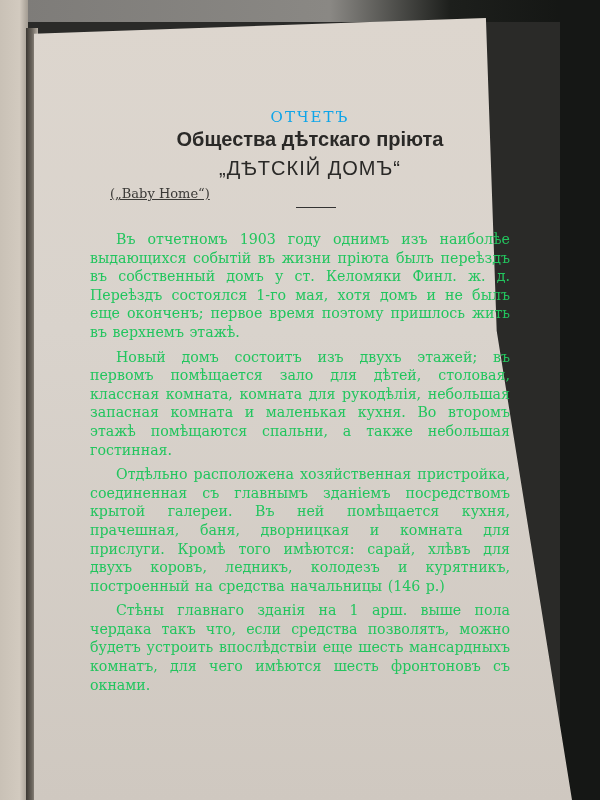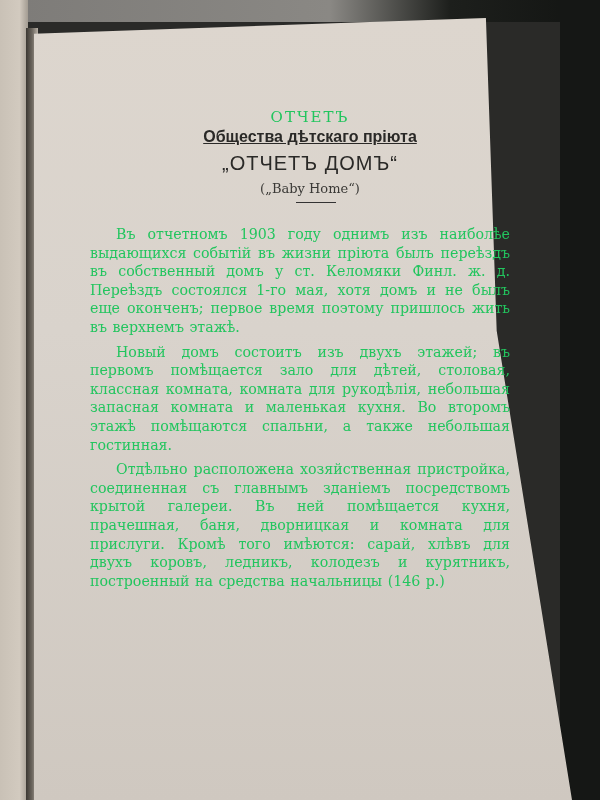--- a/index.html
+++ b/index.html
@@ -29,37 +29,37 @@
       position: absolute; left: 34px; top: 18px; width: 538px; height: 782px;
       background: linear-gradient(180deg, #ddd6ce 0%, #d9d3cc 40%, #cfc8c0 100%);
       clip-path: polygon(0 2%, 84% 0, 86% 40%, 100% 100%, 0 100%);
     }
     .content {
       position: absolute; left: 90px; top: 108px; width: 420px;
       color: #2b2a28;
     }
     .heading-small {
       text-align: center; font-size: 15px; letter-spacing: 2px;
-      font-family: "DejaVu Serif", serif; color: #22c55e;
+      font-family: "DejaVu Serif", serif; color: #0ea5e9;
       margin: 0 0 2px 20px;
     }
     .heading-society {
-      text-align: center; font-size: 16px; font-weight: bold;
+      text-align: center; font-size: 20px; font-weight: bold;
       font-family: "Liberation Sans", sans-serif; color: #2a2927;
       margin: 0 0 6px 20px;
-      text-decoration: underline;
     }
     .heading-name {
       text-align: center; font-size: 20px; letter-spacing: 1px;
       font-family: "Liberation Sans", sans-serif; color: #2a2927;
       margin: 0 0 6px 20px;
     }
     .heading-en {
-      text-align: center; font-size: 13px; color: #3a3936;
+      text-align: left; font-size: 13px; color: #3a3936;
       margin: 0 0 6px 20px;
+      text-decoration: underline;
     }
     .rule {
       width: 40px; height: 1px; background: #333; margin: 0 auto 22px 206px;
     }
     .para {
       font-size: 14.2px; line-height: 18.6px; text-align: justify;
       text-indent: 26px; margin: 0 0 6px 0;
       font-family: "DejaVu Serif", serif; color: #22c55e;
       word-spacing: 1px;
     }
@@ -69,20 +69,21 @@
 
 <div class="top-bg"></div>
 <div class="right-bg"></div>
 <div class="left-page"></div>
 <div class="gutter"></div>
 <div class="page"></div>
 
 <div class="content">
   <div class="heading-small">ОТЧЕТЪ</div>
   <div class="heading-society">Общества дѣтскаго прiюта</div>
-  <div class="heading-name">„ОТЧЕТЪ ДОМЪ“</div>
+  <div class="heading-name">„ДѢТСКIЙ ДОМЪ“</div>
   <div class="heading-en">(„Baby Home“)</div>
   <div class="rule"></div>
 
   <p class="para">Въ отчетномъ 1903 году однимъ изъ наиболѣе выдающихся событiй въ жизни прiюта былъ переѣздъ въ собственный домъ у ст. Келомяки Финл. ж. д. Переѣздъ состоялся 1-го мая, хотя домъ и не былъ еще оконченъ; первое время поэтому пришлось жить въ верхнемъ этажѣ.</p>
   <p class="para">Новый домъ состоитъ изъ двухъ этажей; въ первомъ помѣщается зало для дѣтей, столовая, классная комната, комната для рукодѣлiя, небольшая запасная комната и маленькая кухня. Во второмъ этажѣ помѣщаются спальни, а также небольшая гостинная.</p>
   <p class="para">Отдѣльно расположена хозяйственная пристройка, соединенная съ главнымъ зданiемъ посредствомъ крытой галереи. Въ ней помѣщается кухня, прачешная, баня, дворницкая и комната для прислуги. Кромѣ того имѣются: сарай, хлѣвъ для двухъ коровъ, ледникъ, колодезъ и курятникъ, построенный на средства начальницы (146 р.)</p>
+  <p class="para">Стѣны главнаго зданiя на 1 арш. выше пола чердака такъ что, если средства позволятъ, можно будетъ устроить впослѣдствiи еще шесть мансардныхъ комнатъ, для чего имѣются шесть фронтоновъ съ окнами.</p>
 </div>
 
 </body></html>

